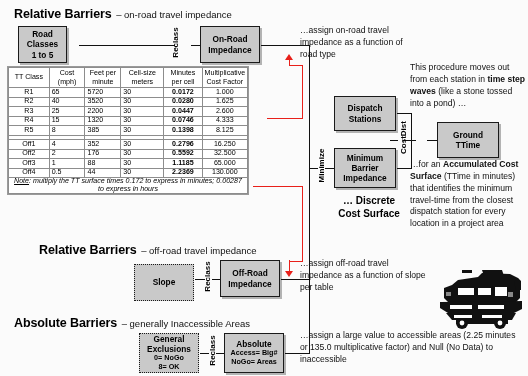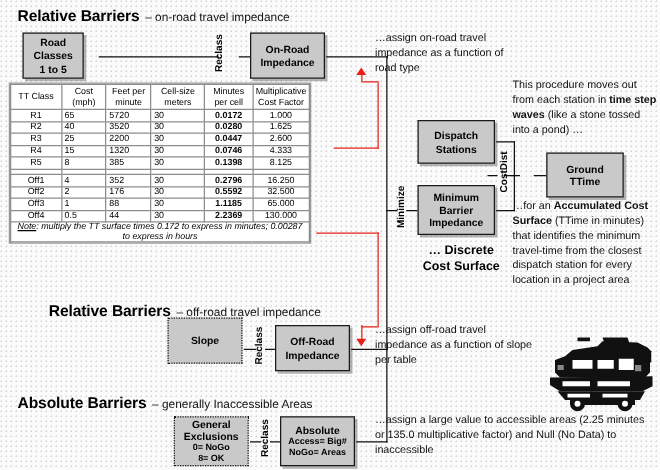--- a/index.html
+++ b/index.html
@@ -268,21 +268,21 @@
   <div class="redline" style="left:301.6px;top:186px;width:1.4px;height:76px;"></div>
   <div class="redline" style="left:289px;top:260.6px;width:13px;height:1.4px;"></div>
   <div class="redline" style="left:288.6px;top:260px;width:1.4px;height:12px;"></div>
   <div class="redarrow down" style="left:285px;top:271px;"></div>
 
   <div class="heading" style="left:14px;top:240px;margin-left:25px;">
     <span class="h-bold">Relative Barriers</span>
     <span class="h-sub">– off-road travel impedance</span>
   </div>
 
-  <div class="box dotted" style="left:134px;top:254px;width:60px;height:37px;align-items:center;">
+  <div class="box dotted" style="left:134px;top:264px;width:60px;height:37px;align-items:center;">
     <div>
       <span>Slope</span>
     </div>
   </div>
   <div class="hline" style="left:195px;top:279px;width:10px;"></div>
   <div class="vlabel" style="left:187px;top:272px;width:40px;">Reclass</div>
   <div class="hline" style="left:212px;top:279px;width:8px;"></div>
 
   <div class="box" style="left:220px;top:260px;width:60px;height:37px;">
     <div>

